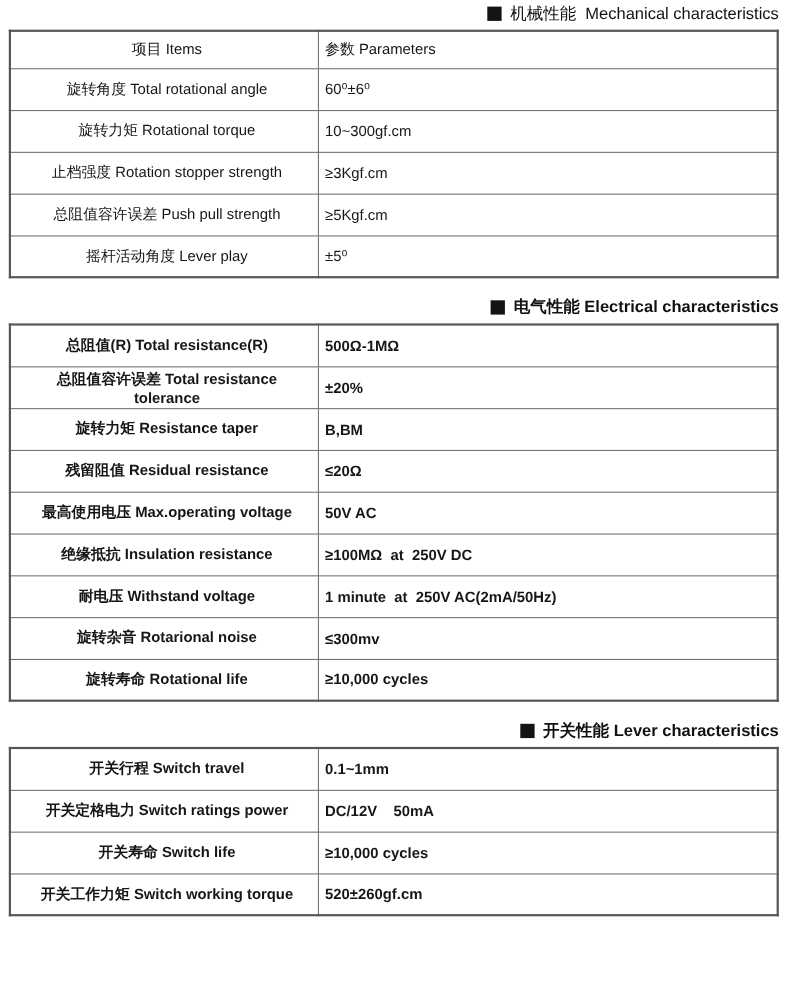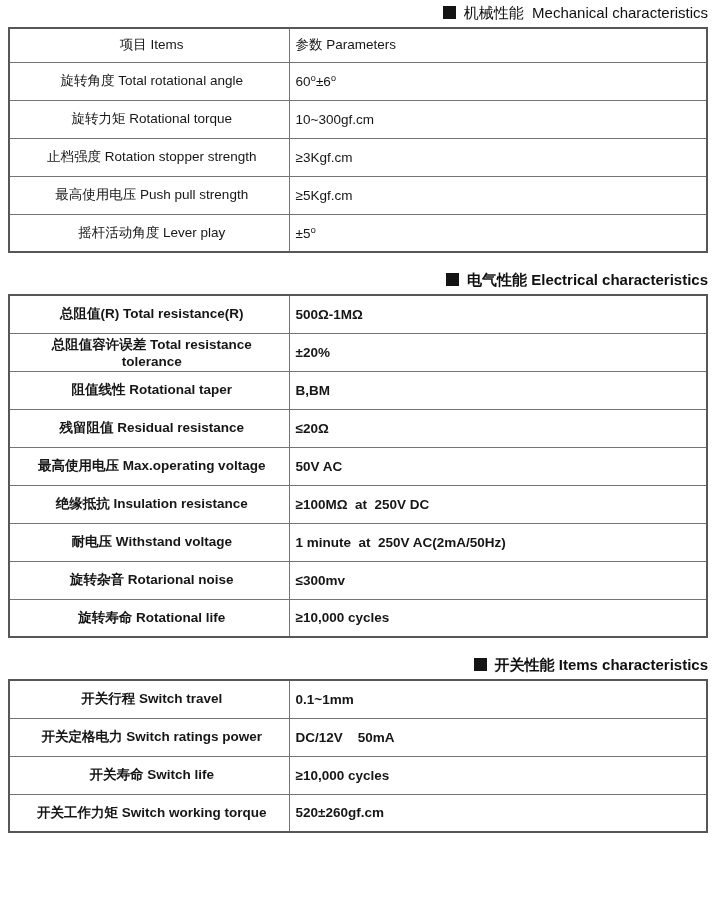--- a/index.html
+++ b/index.html
@@ -76,21 +76,21 @@
         </tr>
         <tr>
           <td class="item-cell">旋转力矩 Rotational torque</td>
           <td class="param-cell">10~300gf.cm</td>
         </tr>
         <tr>
           <td class="item-cell">止档强度 Rotation stopper strength</td>
           <td class="param-cell">≥3Kgf.cm</td>
         </tr>
         <tr>
-          <td class="item-cell">最高使用电压 Push pull strength</td>
+          <td class="item-cell">总阻值容许误差 Push pull strength</td>
           <td class="param-cell">≥5Kgf.cm</td>
         </tr>
         <tr>
           <td class="item-cell">摇杆活动角度 Lever play</td>
           <td class="param-cell">±5⁰</td>
         </tr>
       </tbody>
     </table>
   </div>
 
@@ -107,21 +107,21 @@
       <tbody>
         <tr>
           <td class="item-cell">总阻值(R) Total resistance(R)</td>
           <td class="param-cell">500Ω-1MΩ</td>
         </tr>
         <tr>
           <td class="item-cell">总阻值容许误差 Total resistance tolerance</td>
           <td class="param-cell">±20%</td>
         </tr>
         <tr>
-          <td class="item-cell">阻值线性 Rotational taper</td>
+          <td class="item-cell">旋转力矩 Resistance taper</td>
           <td class="param-cell">B,BM</td>
         </tr>
         <tr>
           <td class="item-cell">残留阻值 Residual resistance</td>
           <td class="param-cell">≤20Ω</td>
         </tr>
         <tr>
           <td class="item-cell">最高使用电压 Max.operating voltage</td>
           <td class="param-cell">50V AC</td>
         </tr>
@@ -141,21 +141,21 @@
           <td class="item-cell">旋转寿命 Rotational life</td>
           <td class="param-cell">≥10,000 cycles</td>
         </tr>
       </tbody>
     </table>
   </div>
 
   <div class="section">
     <div class="section-title">
       <span class="marker-icon"></span>
-      <span>开关性能 Items characteristics</span>
+      <span>开关性能 Lever characteristics</span>
     </div>
     <table class="spec">
       <colgroup>
           <col style="width:280px">
           <col>
         </colgroup>
       <tbody>
         <tr>
           <td class="item-cell">开关行程 Switch travel</td>
           <td class="param-cell">0.1~1mm</td>

